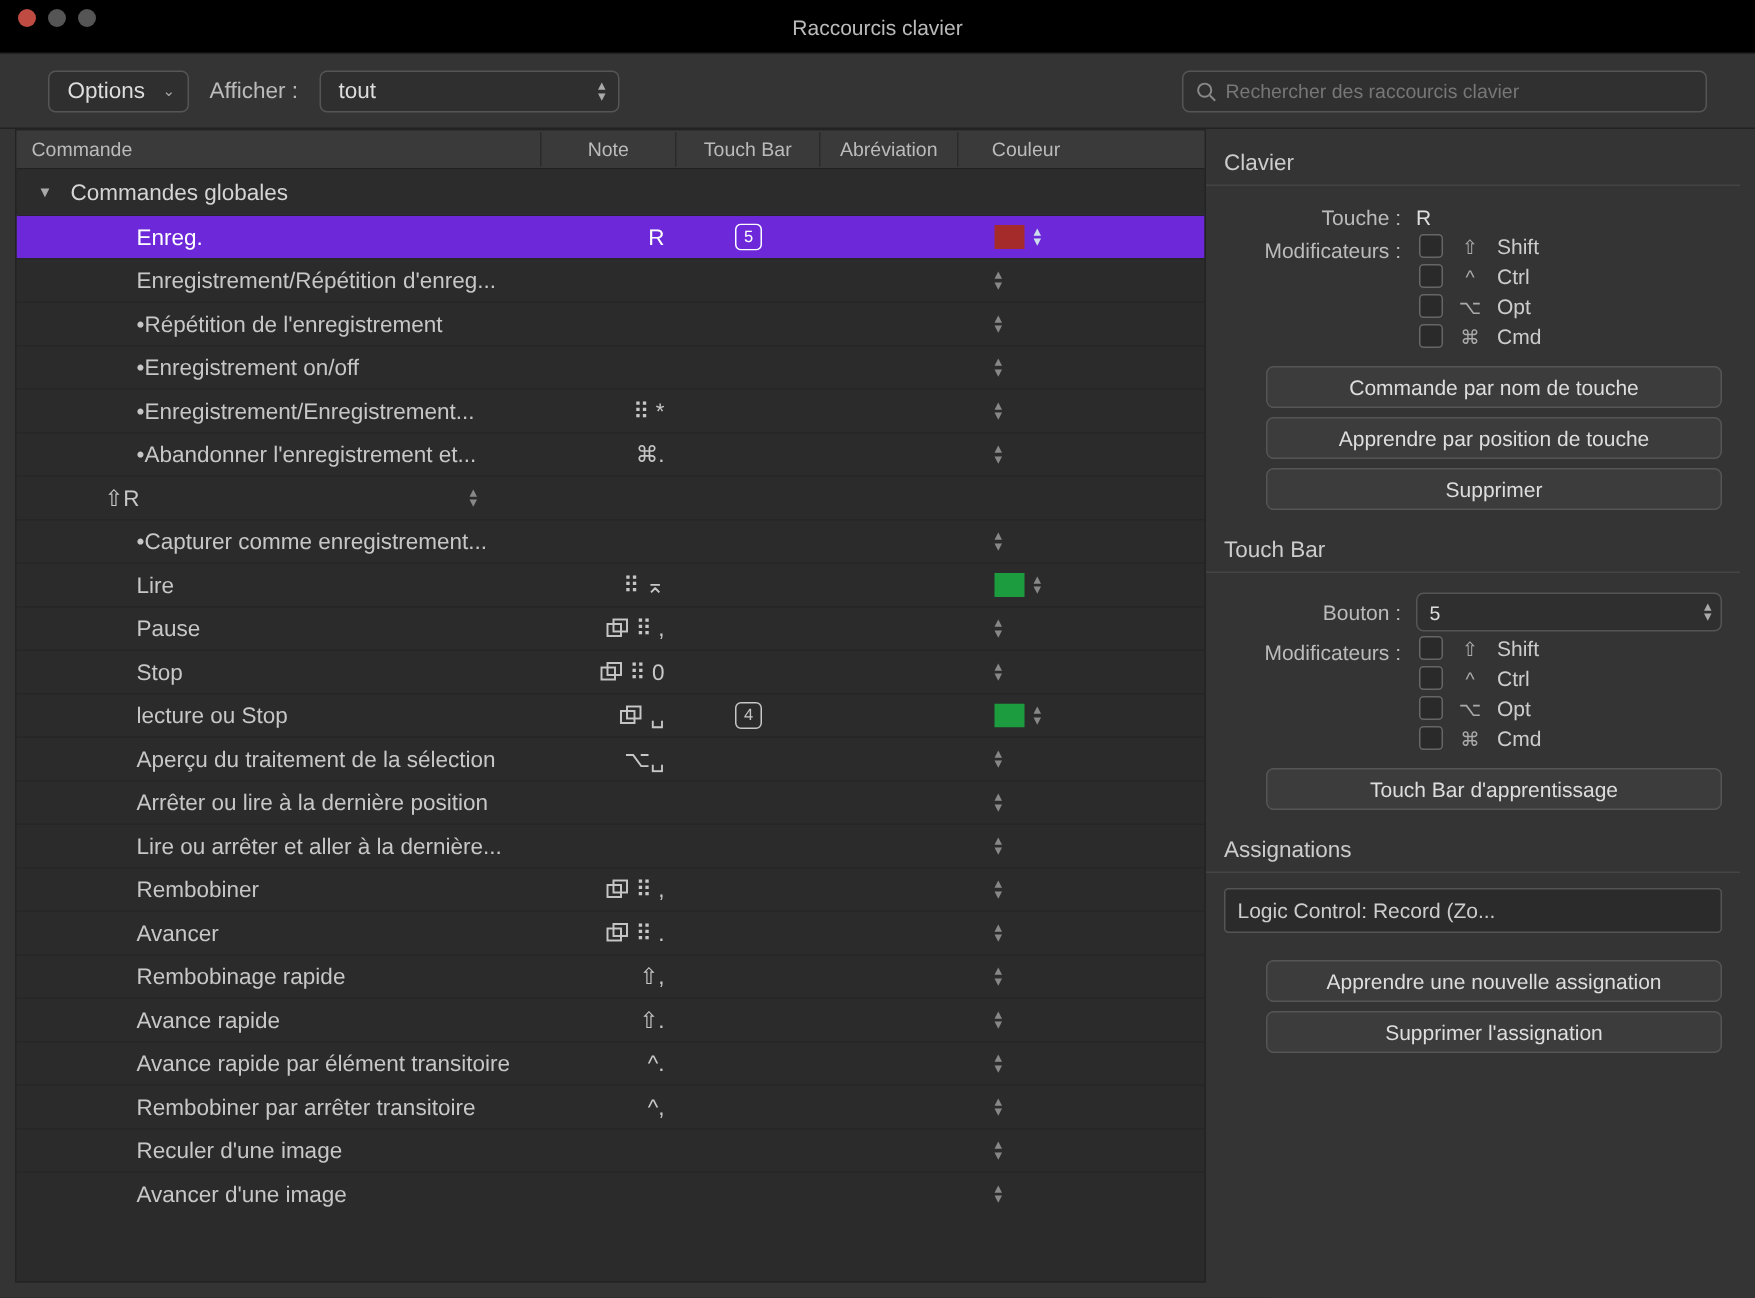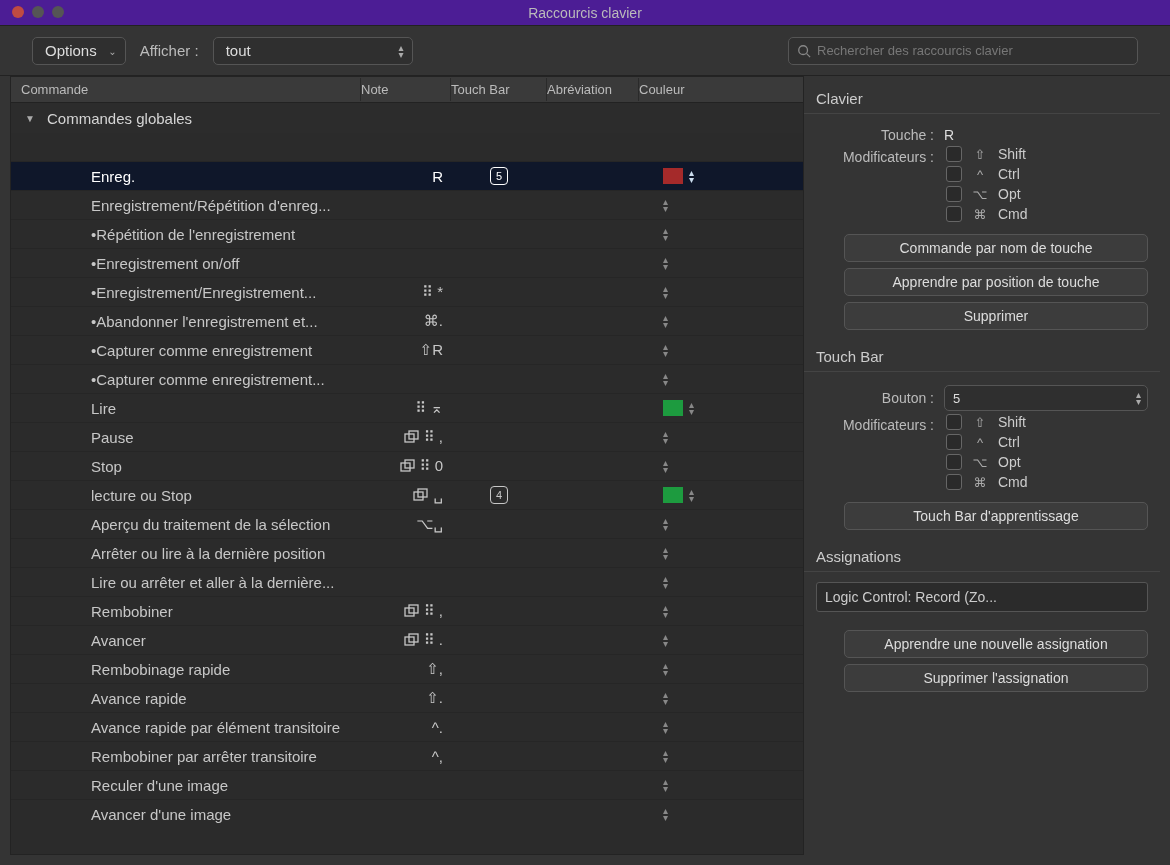--- a/index.html
+++ b/index.html
@@ -11,22 +11,22 @@
     width: 1170px;
     height: 865px;
     overflow: hidden;
     user-select: none;
   }
   .window {
     width: 100%; height: 100%;
     display: flex; flex-direction: column;
   }
   .titlebar {
-    height: 26px;
-    background: #4c1d95;
+    height: 36px;
+    background: #000000;
     display: flex; align-items: center;
     position: relative;
     border-bottom: 1px solid #222;
   }
   .traffic {
     position: absolute; left: 12px; top: 6px;
     display: flex; gap: 8px;
   }
   .tl { width: 12px; height: 12px; border-radius: 50%; background: #555; }
   .tl.red { background: #bf4b42; }
@@ -77,21 +77,21 @@
     flex: 1; display: flex; flex-direction: column;
     border: 1px solid #232323;
     background: #2b2b2b;
   }
   .table-header {
     display: flex; height: 26px; align-items: center;
     background: #3a3a3a; color: #bbb; font-size: 13px;
     border-bottom: 1px solid #222;
   }
   .table-header > div {
-    text-align: left; border-right: 1px solid #2a2a2a;
+    text-align: center; border-right: 1px solid #2a2a2a;
     padding: 4px 0;
   }
   .col-cmd { width: 350px; text-align: left !important; padding-left: 10px !important; }
   .col-note { width: 90px; }
   .col-tb { width: 96px; }
   .col-abr { width: 92px; }
   .col-color { width: 90px; border-right: none !important; }
   .col-spacer { flex: 1; border-right: none !important; }
   .table-body { flex: 1; overflow-y: hidden; }
   .group-row {
@@ -101,21 +101,21 @@
     position: relative;
   }
   .group-row .tri {
     position: absolute; left: 14px; font-size: 10px; color: #aaa;
   }
   .data-row {
     display: flex; align-items: center; height: 29px;
     color: #c7c7c7; font-size: 15px;
     border-top: 1px solid #262626;
   }
-  .data-row.selected { background: #0f172a; color: #fff; margin-top: 28px; }
+  .data-row.selected { background: #6d28d9; color: #fff; }
   .cell { display: flex; align-items: center; overflow: hidden; white-space: nowrap; text-overflow: ellipsis; }
   .cell.cmd { width: 350px; padding-left: 80px; }
   .cell.note { width: 90px; justify-content: flex-end; padding-right: 8px; gap: 4px; }
   .cell.tb { width: 96px; justify-content: center; }
   .cell.abr { width: 92px; }
   .cell.color { width: 90px; justify-content: flex-start; padding-left: 24px; gap: 6px; }
   .swatch { width: 20px; height: 16px; }
   .swatch.red { background: #a52a2a; }
   .swatch.green { background: #1d9b3f; }
   .stepper { font-size: 10px; color: #888; line-height: 7px; }
@@ -281,21 +281,20 @@
               <div class="cell note">
                 <span>⌘.</span>
               </div>
               <div class="cell tb"></div>
               <div class="cell abr"></div>
               <div class="cell color">
                 <span class="stepper">▴<br>▾</span>
               </div>
             </div>
             <div class="data-row">
-              <div class="cell cmd">•Capturer comme enregistrement</div>
               <div class="cell note">
                 <span>⇧R</span>
               </div>
               <div class="cell tb"></div>
               <div class="cell abr"></div>
               <div class="cell color">
                 <span class="stepper">▴<br>▾</span>
               </div>
             </div>
             <div class="data-row">

